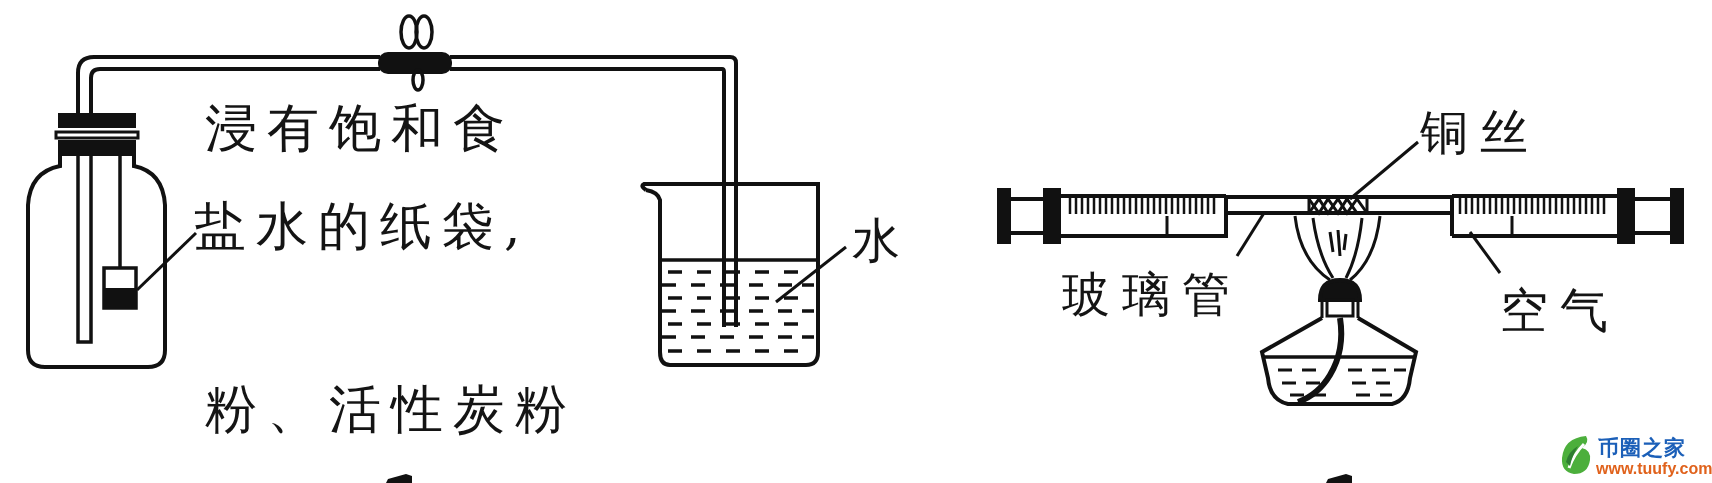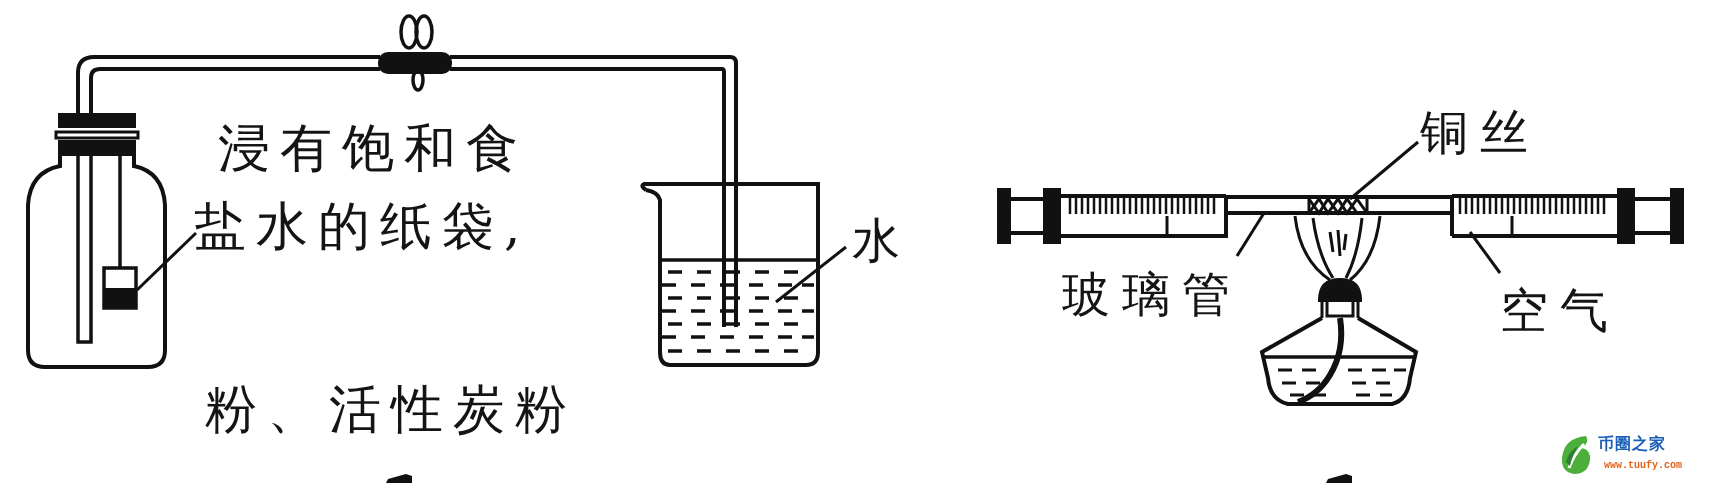--- a/index.html
+++ b/index.html
@@ -6,23 +6,23 @@
   body { width: 1712px; height: 483px; position: relative; overflow: hidden;
          font-family: "DejaVu Serif", "Liberation Serif", serif; color: #111; }
   .stage { position: absolute; left: 0; top: 0; width: 1712px; height: 483px; }
   svg.art { position: absolute; left: 0; top: 0; }
   .lbl { position: absolute; font-family: "DejaVu Serif", "Liberation Serif", serif;
          color: #141414; white-space: nowrap; line-height: 1; }
   .desc-line { font-size: 52px; letter-spacing: 10px; }
   .small-lbl { font-size: 48px; letter-spacing: 12px; }
   .logo { position: absolute; left: 1556px; top: 432px; width: 150px; height: 48px; }
   .logo-text { position: absolute; left: 42px; top: 2px; font-family: "DejaVu Sans", sans-serif;
-               font-weight: bold; font-size: 16px; color: #1b5fb8; letter-spacing: 1px; }
-  .logo-url { position: absolute; left: 40px; top: 28px; font-family: Liberation Mono, monospace;
-              font-weight: bold; font-size: 10px; color: #e0621c; margin-left: 8px; }
+               font-weight: bold; font-size: 21px; color: #1b5fb8; letter-spacing: 1px; }
+  .logo-url { position: absolute; left: 40px; top: 28px; font-family: Liberation Sans, sans-serif;
+              font-weight: bold; font-size: 16px; color: #e0621c; }
 </style>
 </head>
 <body>
 
 <div class="stage">
 
   <svg class="art" width="1712" height="483" viewBox="0 0 1712 483">
     <g stroke="#111" fill="none" stroke-width="4">
 
       <g>
@@ -136,21 +136,21 @@
         <line x1="1470" y1="232" x2="1500" y2="273" stroke-width="3"></line>
       </g>
     </g>
 
     <g fill="#111">
       <path d="M388 479 L406 474 L412 476 L412 483 L386 483 Z"></path>
       <path d="M1328 479 L1346 474 L1352 476 L1352 483 L1326 483 Z"></path>
     </g>
   </svg>
 
-  <div class="lbl desc-line" style="left:205px; top:122px;margin-left:13px;">浸有饱和食</div>
+  <div class="lbl desc-line" style="left:205px; top:102px;">浸有饱和食</div>
   <div class="lbl desc-line" style="left:194px; top:200px;">盐水的纸袋,</div>
   <div class="lbl desc-line" style="left:205px; top:363px;margin-top:20px;">粉、活性炭粉</div>
 
   <div class="lbl small-lbl" style="left:852px; top:216px;">水</div>
 
   <div class="lbl small-lbl" style="left:1420px; top:108px;">铜丝</div>
   <div class="lbl small-lbl" style="left:1062px; top:270px;">玻璃管</div>
   <div class="lbl small-lbl" style="left:1500px; top:286px;">空气</div>
 
   <div class="logo">

